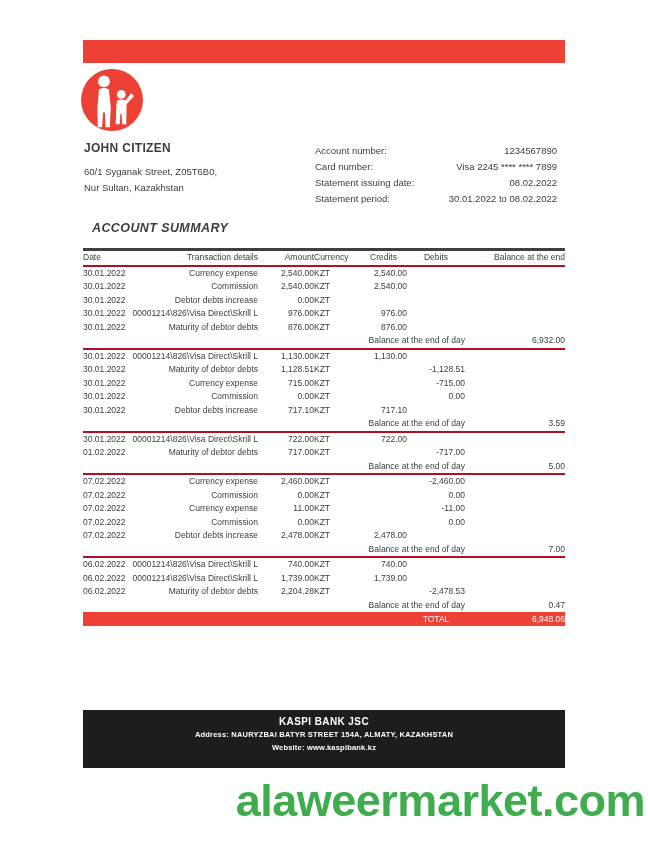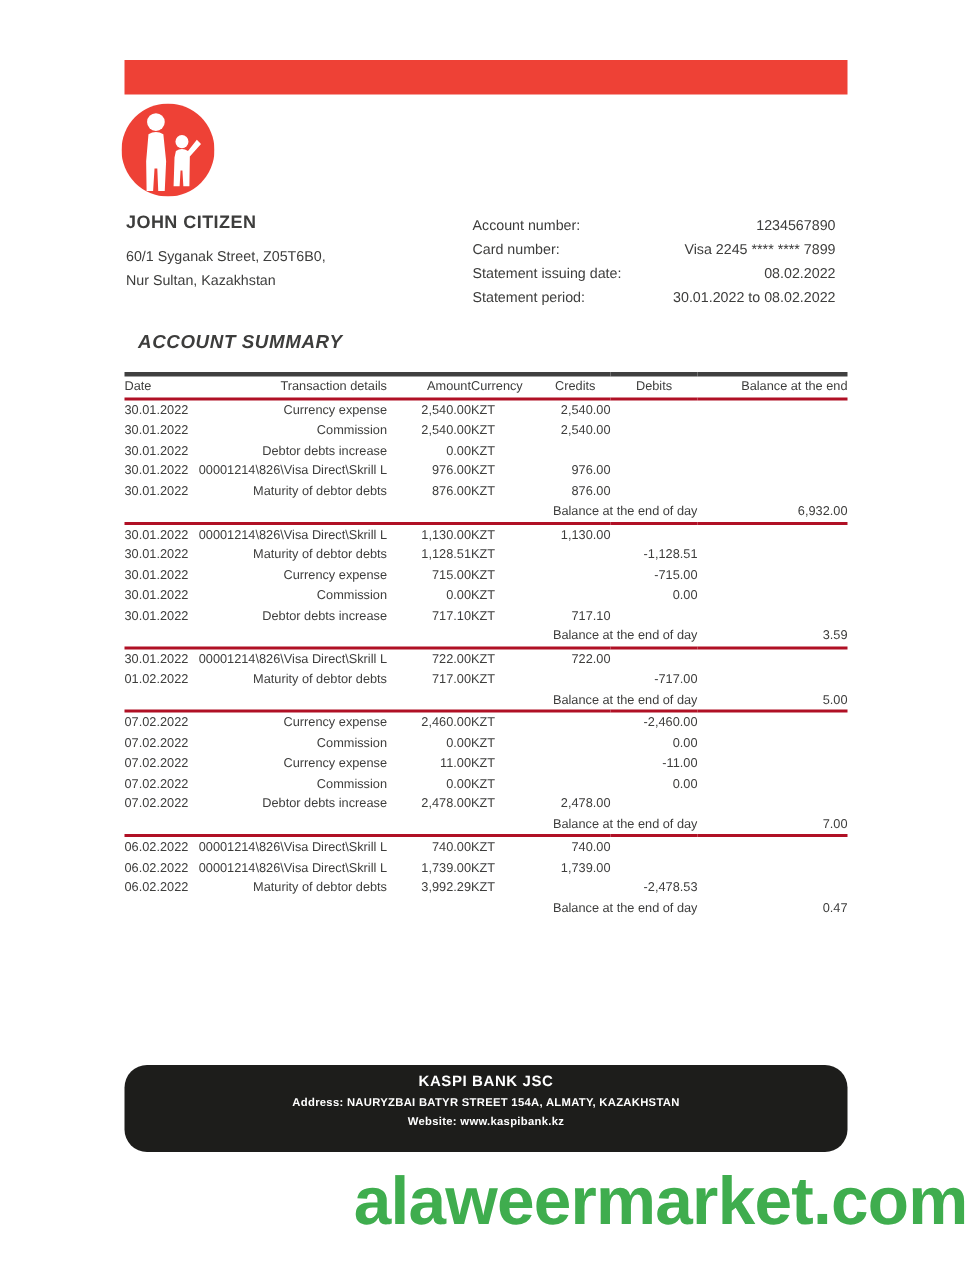--- a/index.html
+++ b/index.html
@@ -60,21 +60,21 @@
   th.c-credits, th.c-debits { text-align:center; padding-right:0; }
   tr.balance-row { border-bottom:2px solid #b01025; }
   tr.balance-row.last { border-bottom:none; }
   tr.total-row { background:#ee4136; color:#ffffff; }
   tr.total-row td { height:14px; line-height:14px; }
   .c-total-label { text-align:center; }
   .footer {
     position:absolute; left:83px; top:710px;
     width:482px; height:58px;
     background:#1d1d1b; color:#ffffff;
-    text-align:center; padding-top:5px;border-radius:15px;
+    text-align:center; padding-top:5px;
   }
   .footer .bank { font-size:10px; font-weight:700; letter-spacing:0.4px; line-height:14px; }
   .footer .line { font-size:7.5px; font-weight:700; line-height:12.5px; letter-spacing:0.2px; }
   .watermark {
     position:absolute; right:3px; top:777px;
     font-size:45px; font-weight:700; letter-spacing:-0.5px;
     color:#3fad4e; line-height:48px;
   }
 </style>
 </head>
@@ -333,30 +333,35 @@
             <td class="c-details">00001214\826\Visa Direct\Skrill L</td>
             <td class="c-amount">1,739.00</td>
             <td class="c-currency">KZT</td>
             <td class="c-credits">1,739.00</td>
             <td class="c-debits"></td>
             <td class="c-balance"></td>
           </tr>
           <tr>
             <td class="c-date">06.02.2022</td>
             <td class="c-details">Maturity of debtor debts</td>
-            <td class="c-amount">3,992.29</td>
+            <td class="c-amount">2,204.28</td>
             <td class="c-currency">KZT</td>
             <td class="c-credits"></td>
             <td class="c-debits">-2,478.53</td>
             <td class="c-balance"></td>
           </tr>
           <tr class="balance-row last">
             <td class="c-date"></td>
             <td class="c-details" colspan="5">Balance at the end of day</td>
             <td class="c-balance">0.47</td>
+          </tr>
+          <tr class="total-row">
+            <td colspan="5"></td>
+            <td class="c-total-label">TOTAL</td>
+            <td class="c-balance">6,948.06</td>
           </tr>
         </tbody>
     </table>
   </div>
 
   <div class="footer">
     <div class="bank">KASPI BANK JSC</div>
     <div class="line">Address: NAURYZBAI BATYR STREET 154A, ALMATY, KAZAKHSTAN</div>
     <div class="line">Website: www.kaspibank.kz</div>
   </div>

